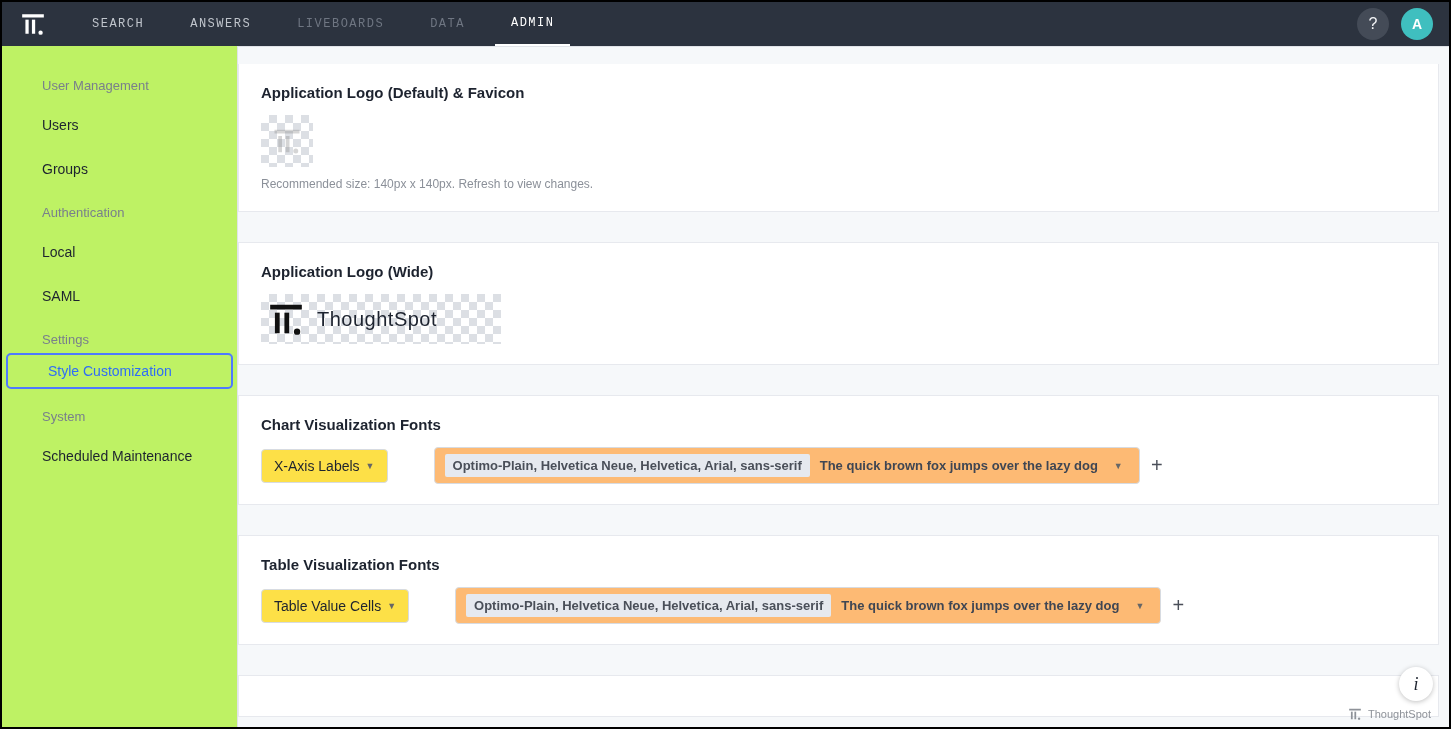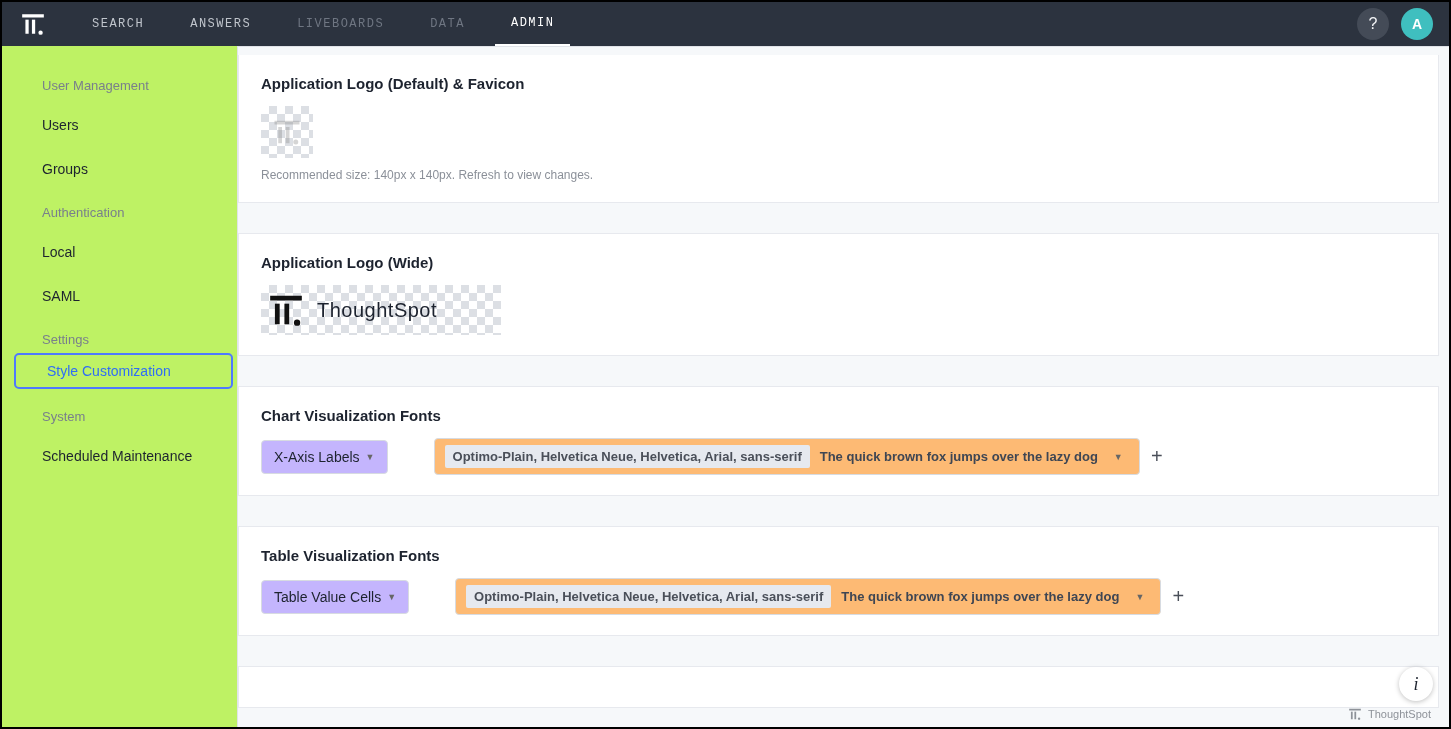--- a/index.html
+++ b/index.html
@@ -71,51 +71,51 @@
 }
 .side-group { margin-bottom: 12px; }
 .side-head {
   font-size: 13px; color:#79808b; padding: 8px 20px 4px 40px;
 }
 .side-item {
   font-size: 14px; color:#1d232f; padding: 8px 20px 8px 40px; cursor:pointer;margin-top:12px;
 }
 .side-item.selected {
   color:#2f6df6; border:2px solid #4f79ff; border-radius:5px;
-  margin: 2px 4px 2px 12px;
-  padding: 8px 20px 8px 31px;
+  margin: 2px 4px 2px 4px;
+  padding: 8px 20px 8px 40px;
 }
 .main {
   flex:1; overflow-y:auto; background:#f6f8fa;
   border-top: 1px solid #e0e3e8;
 }
 .card {
   background:#fff; border:1px solid #e7e9ee; margin: 0 10px 30px 0; padding: 20px 22px;
 }
-.card:first-child { margin-top:8px; border-top:none;}
+.card:first-child { margin-top:17px; border-top:none;}
 .card h3 { font-size:15px; font-weight:700; color:#1d232f; margin-bottom:14px; }
 .hint { font-size:12px; color:#8b9099; margin-top:10px; }
 
 .checker {
   background-image:
     linear-gradient(45deg,#dcdfe4 25%,transparent 25%),
     linear-gradient(-45deg,#dcdfe4 25%,transparent 25%),
     linear-gradient(45deg,transparent 75%,#dcdfe4 75%),
     linear-gradient(-45deg,transparent 75%,#dcdfe4 75%);
   background-size:16px 16px;
   background-position:0 0,0 8px,8px -8px,-8px 0;
   display:flex; align-items:center; justify-content:center;
 }
 .logo-sq { width:52px; height:52px; }
 .logo-wide { width:240px; height:50px; justify-content:flex-start; padding-left:6px; gap:12px;}
 .ts-word { font-size:20px; font-weight:500; letter-spacing:0.5px; color:#1d232f; }
 .font-row { display:flex; align-items:center; gap: 6px; }
 .dd {
   border:1px solid #d7dbe1; border-radius:4px; padding:8px 12px; font-size:14px;
-  display:flex; align-items:center; gap:6px; cursor:pointer; background:#c4b5fd;
+  display:flex; align-items:center; gap:6px; cursor:pointer; background:#fde047;
 }
 .dd .caret { font-size:9px; color:#666; }
 .font-sel {
   border:1px solid #d7dbe1; border-radius:4px; padding:6px 10px; font-size:14px;
   display:flex; align-items:center; gap:10px; background:#fdba74; cursor:pointer;
   min-width: 680px; justify-content: flex-start;
 }
 .font-tag {
   background:#e6e9ef; color:#4a4f59; padding:4px 8px; border-radius:2px; font-weight:600;
   font-size:13px;

